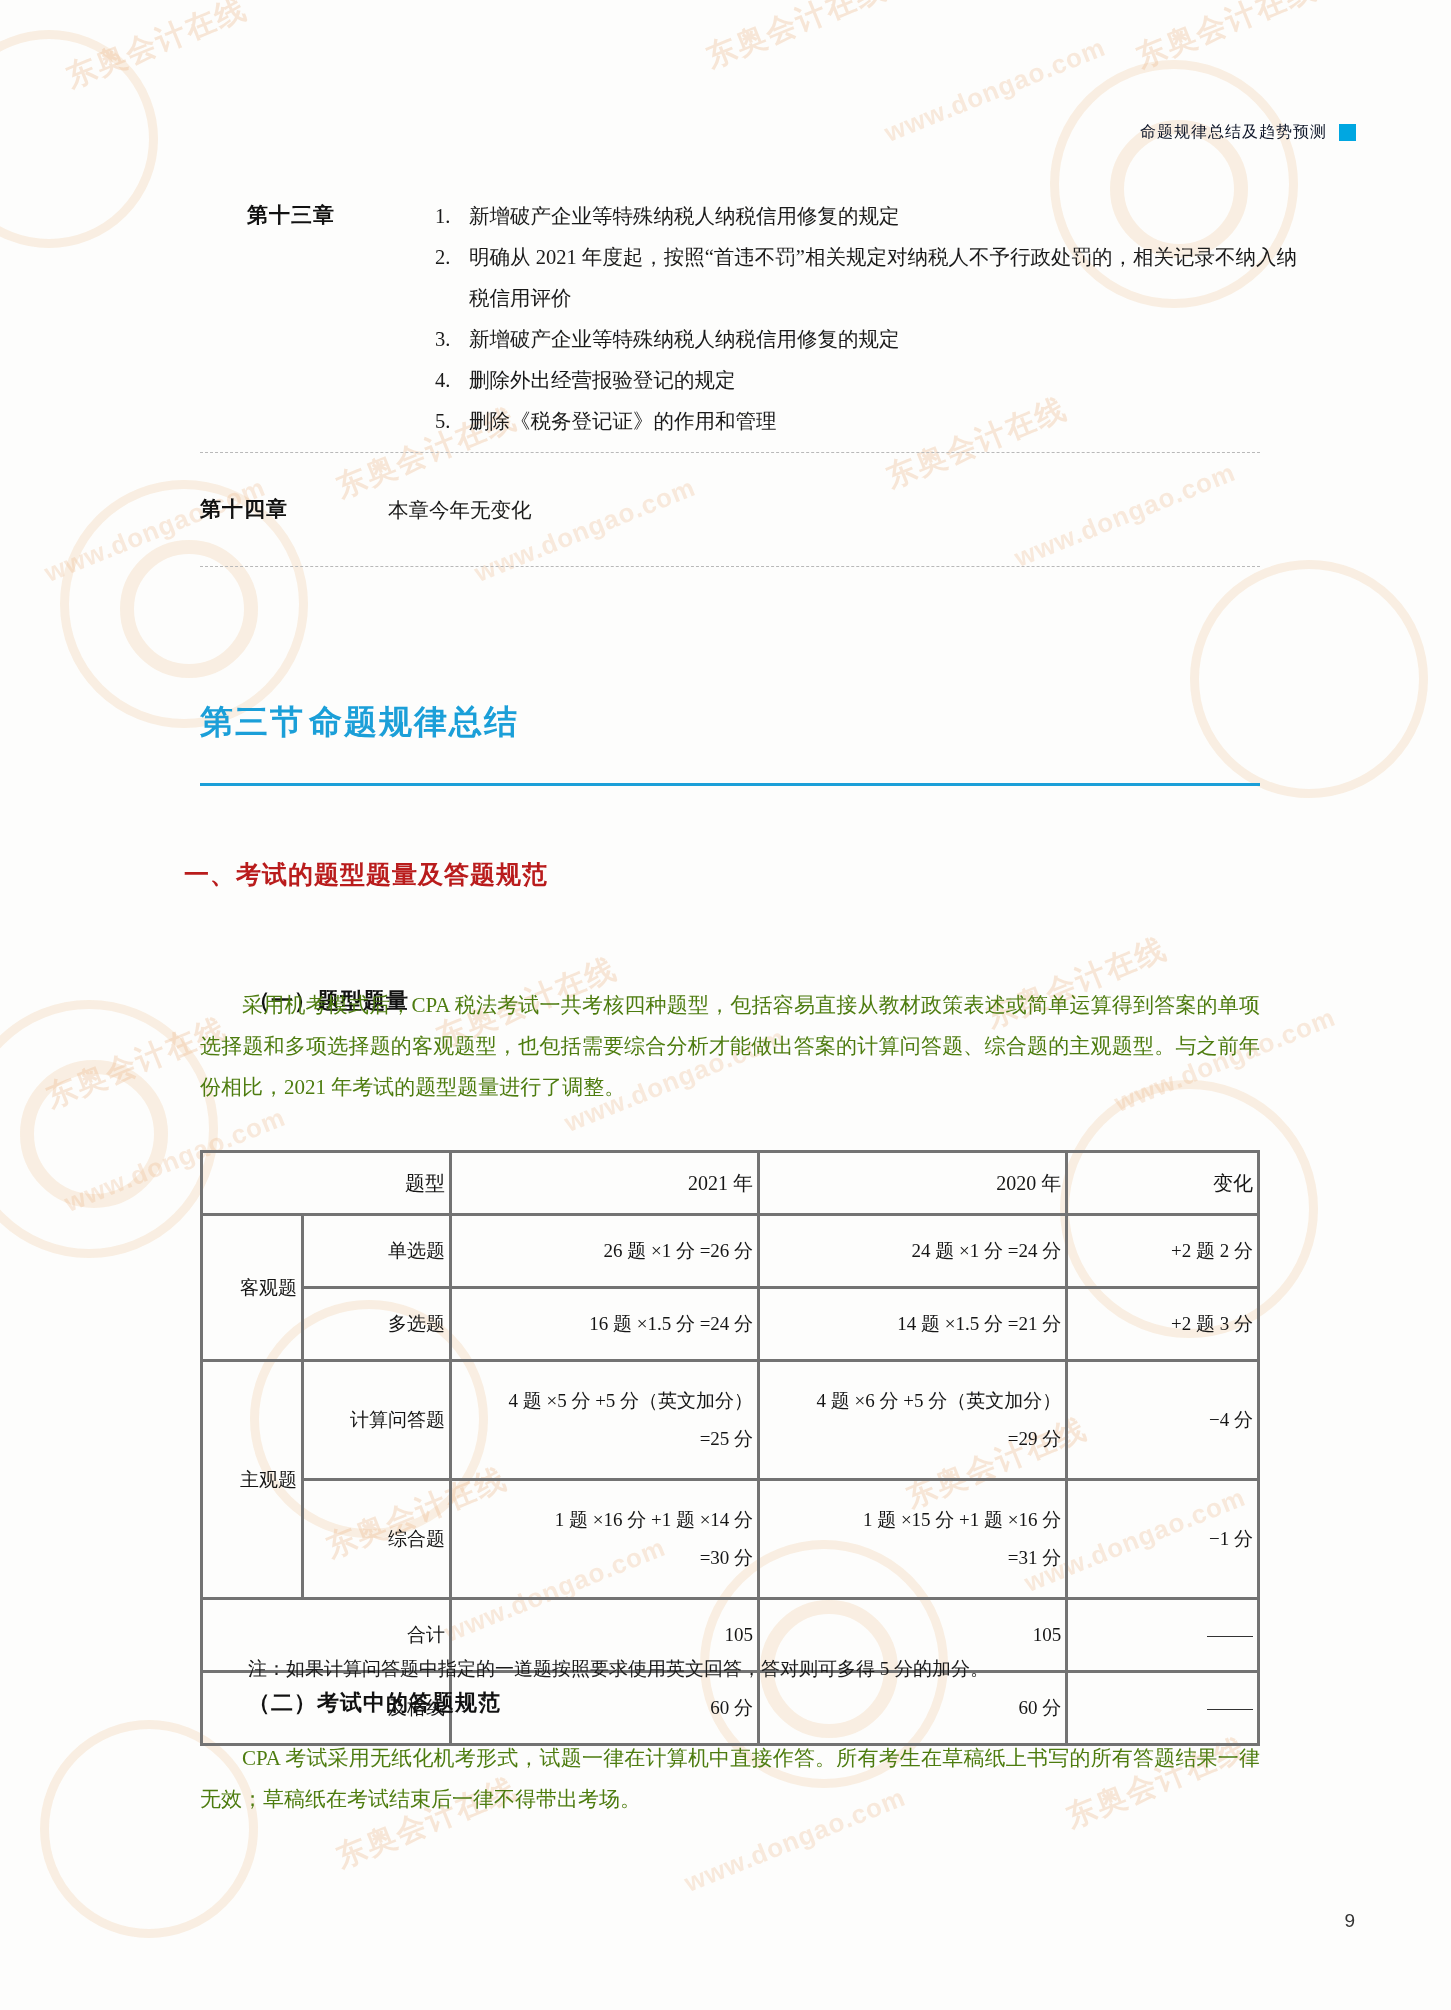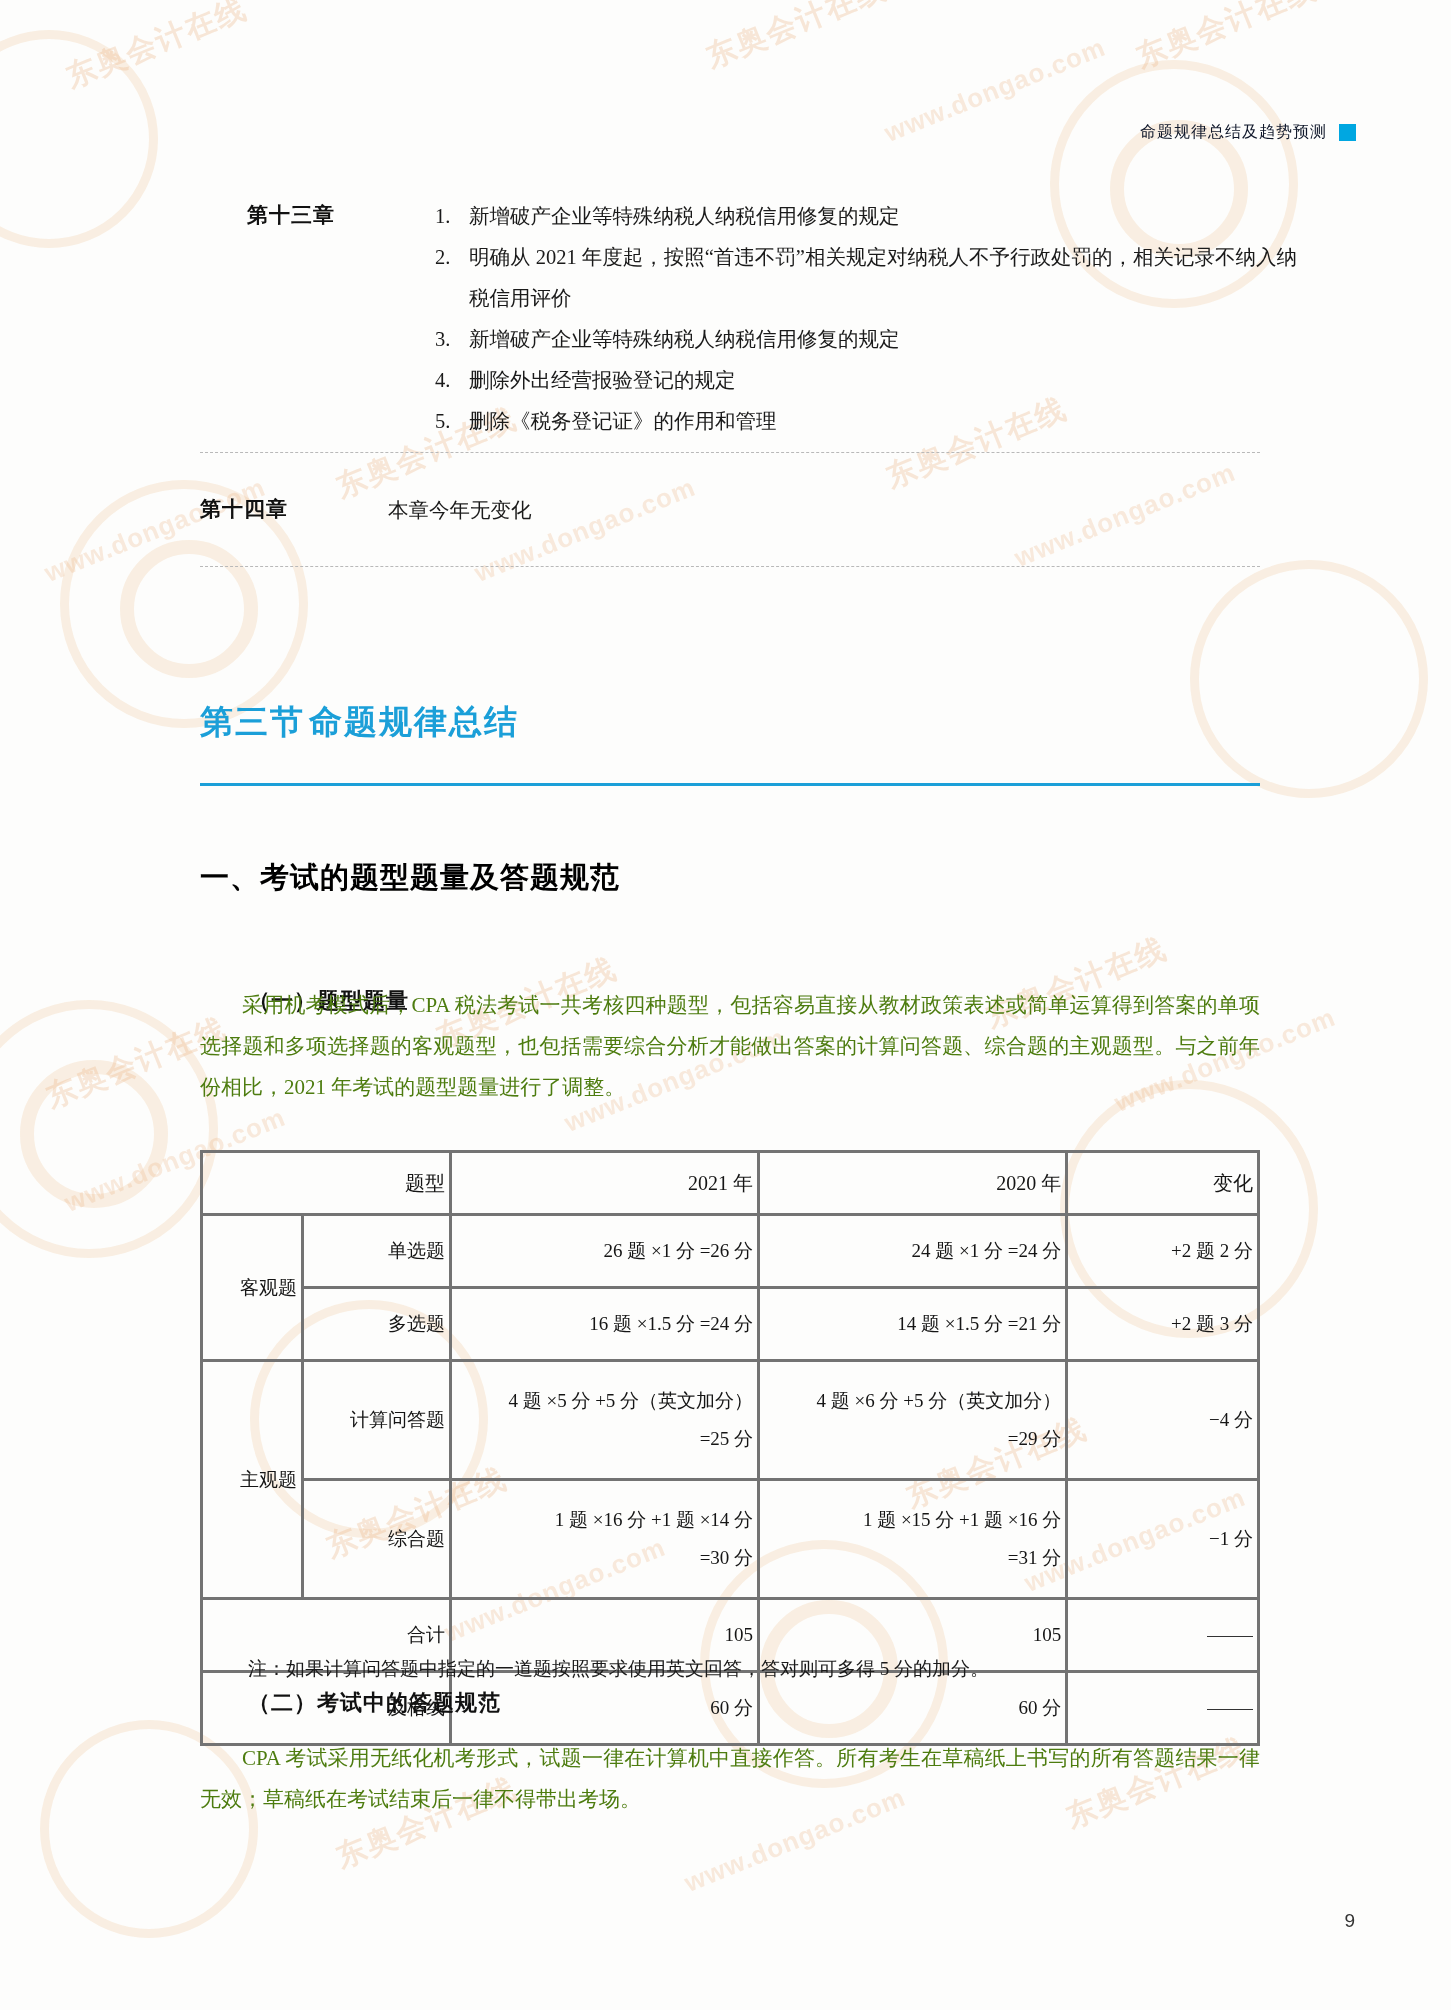--- a/index.html
+++ b/index.html
@@ -143,25 +143,25 @@
     position: absolute;
     left: 200px;
     width: 1060px;
     height: 3px;
     background: #1b9fd8;
   }
 
   
   .h-level1 {
     position: absolute;
-    left: 200px;
+    left: 184px;
     font-family: "Liberation Sans", sans-serif;
     font-weight: 700;
-    font-size: 29px;
-    color: #000000;
+    font-size: 25px;
+    color: #b91c1c;
     letter-spacing: 1px;
   }
   .h-level2 {
     position: absolute;
     left: 248px;
     font-family: "Liberation Sans", sans-serif;
     font-weight: 700;
     font-size: 22px;
     color: #111;
     letter-spacing: 1px;

